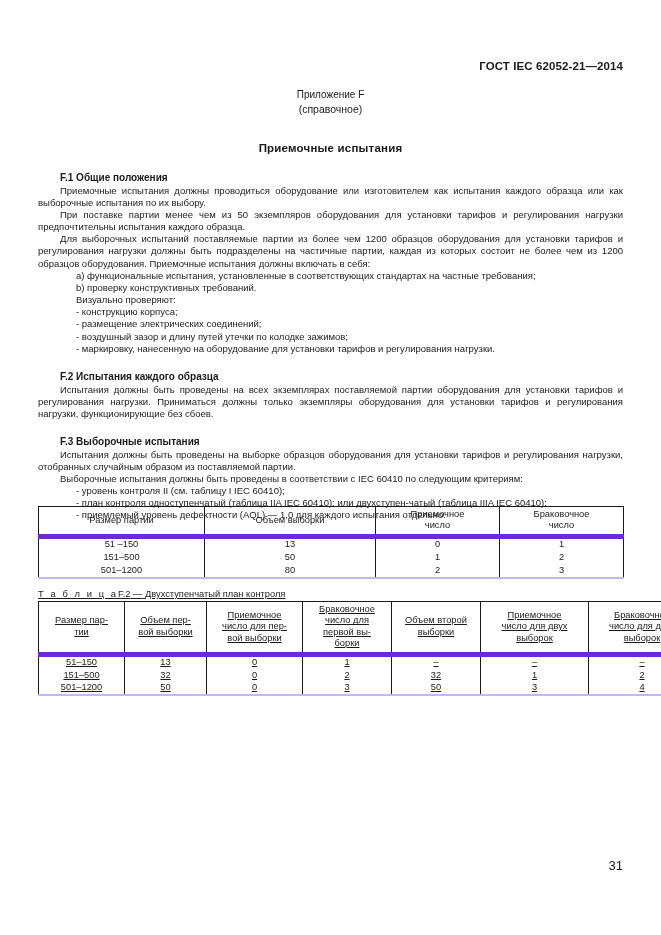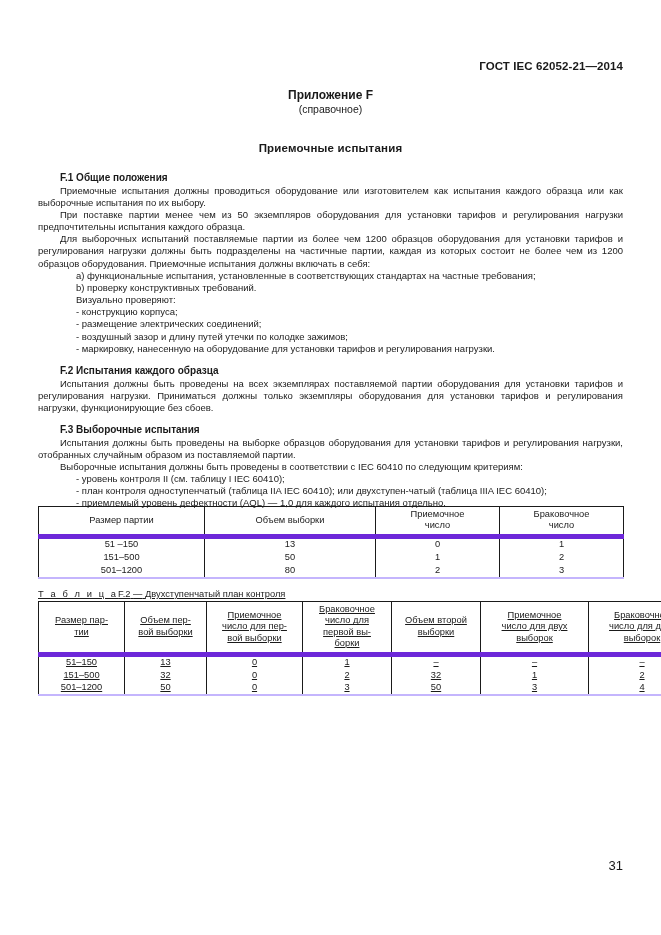--- a/index.html
+++ b/index.html
@@ -42,22 +42,22 @@
   
   .annex-block {
     position: absolute;
     top: 88px;
     left: 0;
     width: 585px;
     text-align: center;
     line-height: 14px;
   }
   .annex-title {
-    font-size: 12px;
-    font-weight: bold;
+    font-size: 10px;
+    font-weight: normal;
   }
   .annex-sub {
     font-size: 10.5px;
     font-weight: normal;
   }
   .main-title {
     position: absolute;
     top: 142px;
     left: 0;
     width: 585px;
@@ -75,21 +75,21 @@
     width: 585px;
     font-size: 9.5px;
     line-height: 12.15px;
   }
   .h3 {
     font-weight: bold;
     font-size: 10px;
     margin: 0 0 0.5px 0;
     padding-left: 22px;
   }
-  .h3.spaced { margin-top: 10px; }
+  .h3.spaced { margin-top: 16px; }
   p.para {
     margin: 0;
     text-align: justify;
     text-indent: 22px;
     hyphens: manual;
   }
   .li {
     margin: 0;
     padding-left: 38px;
     text-align: left;

